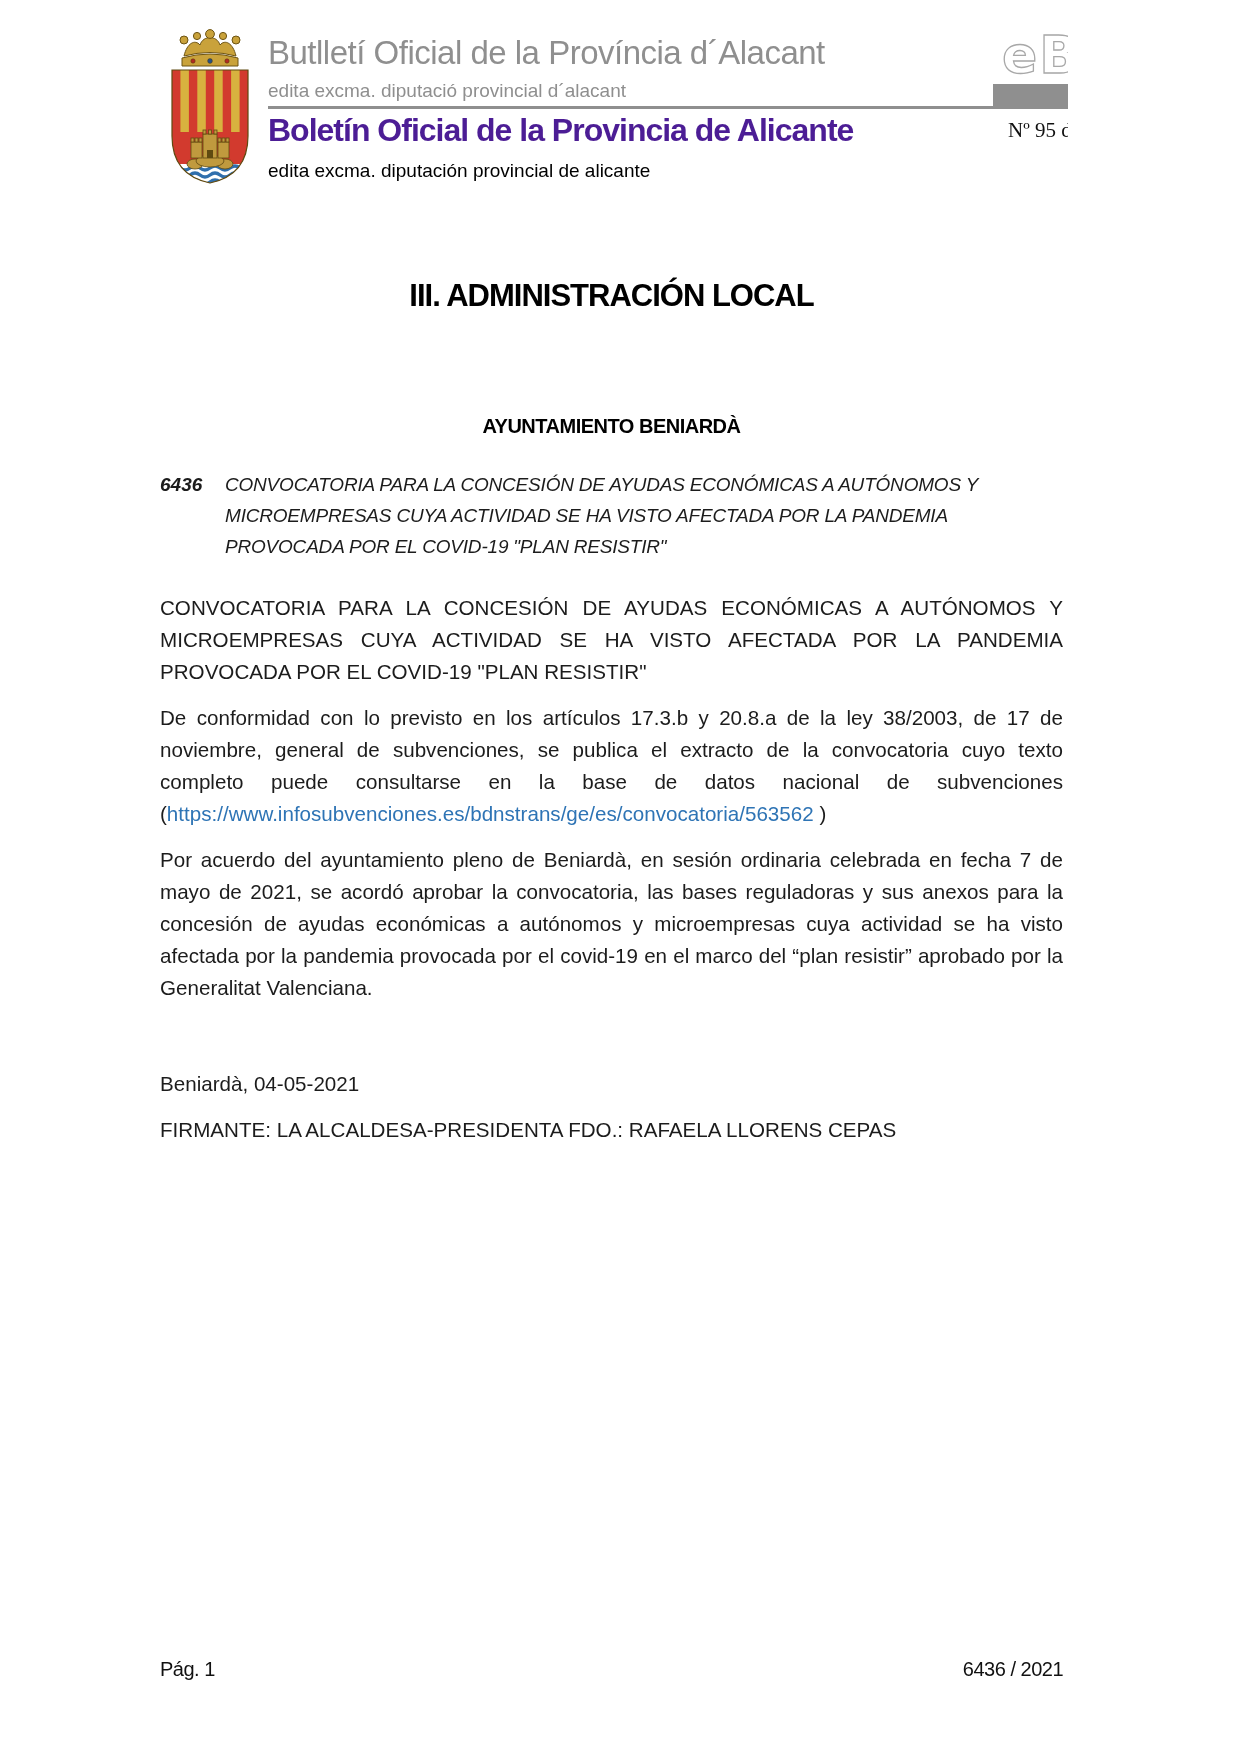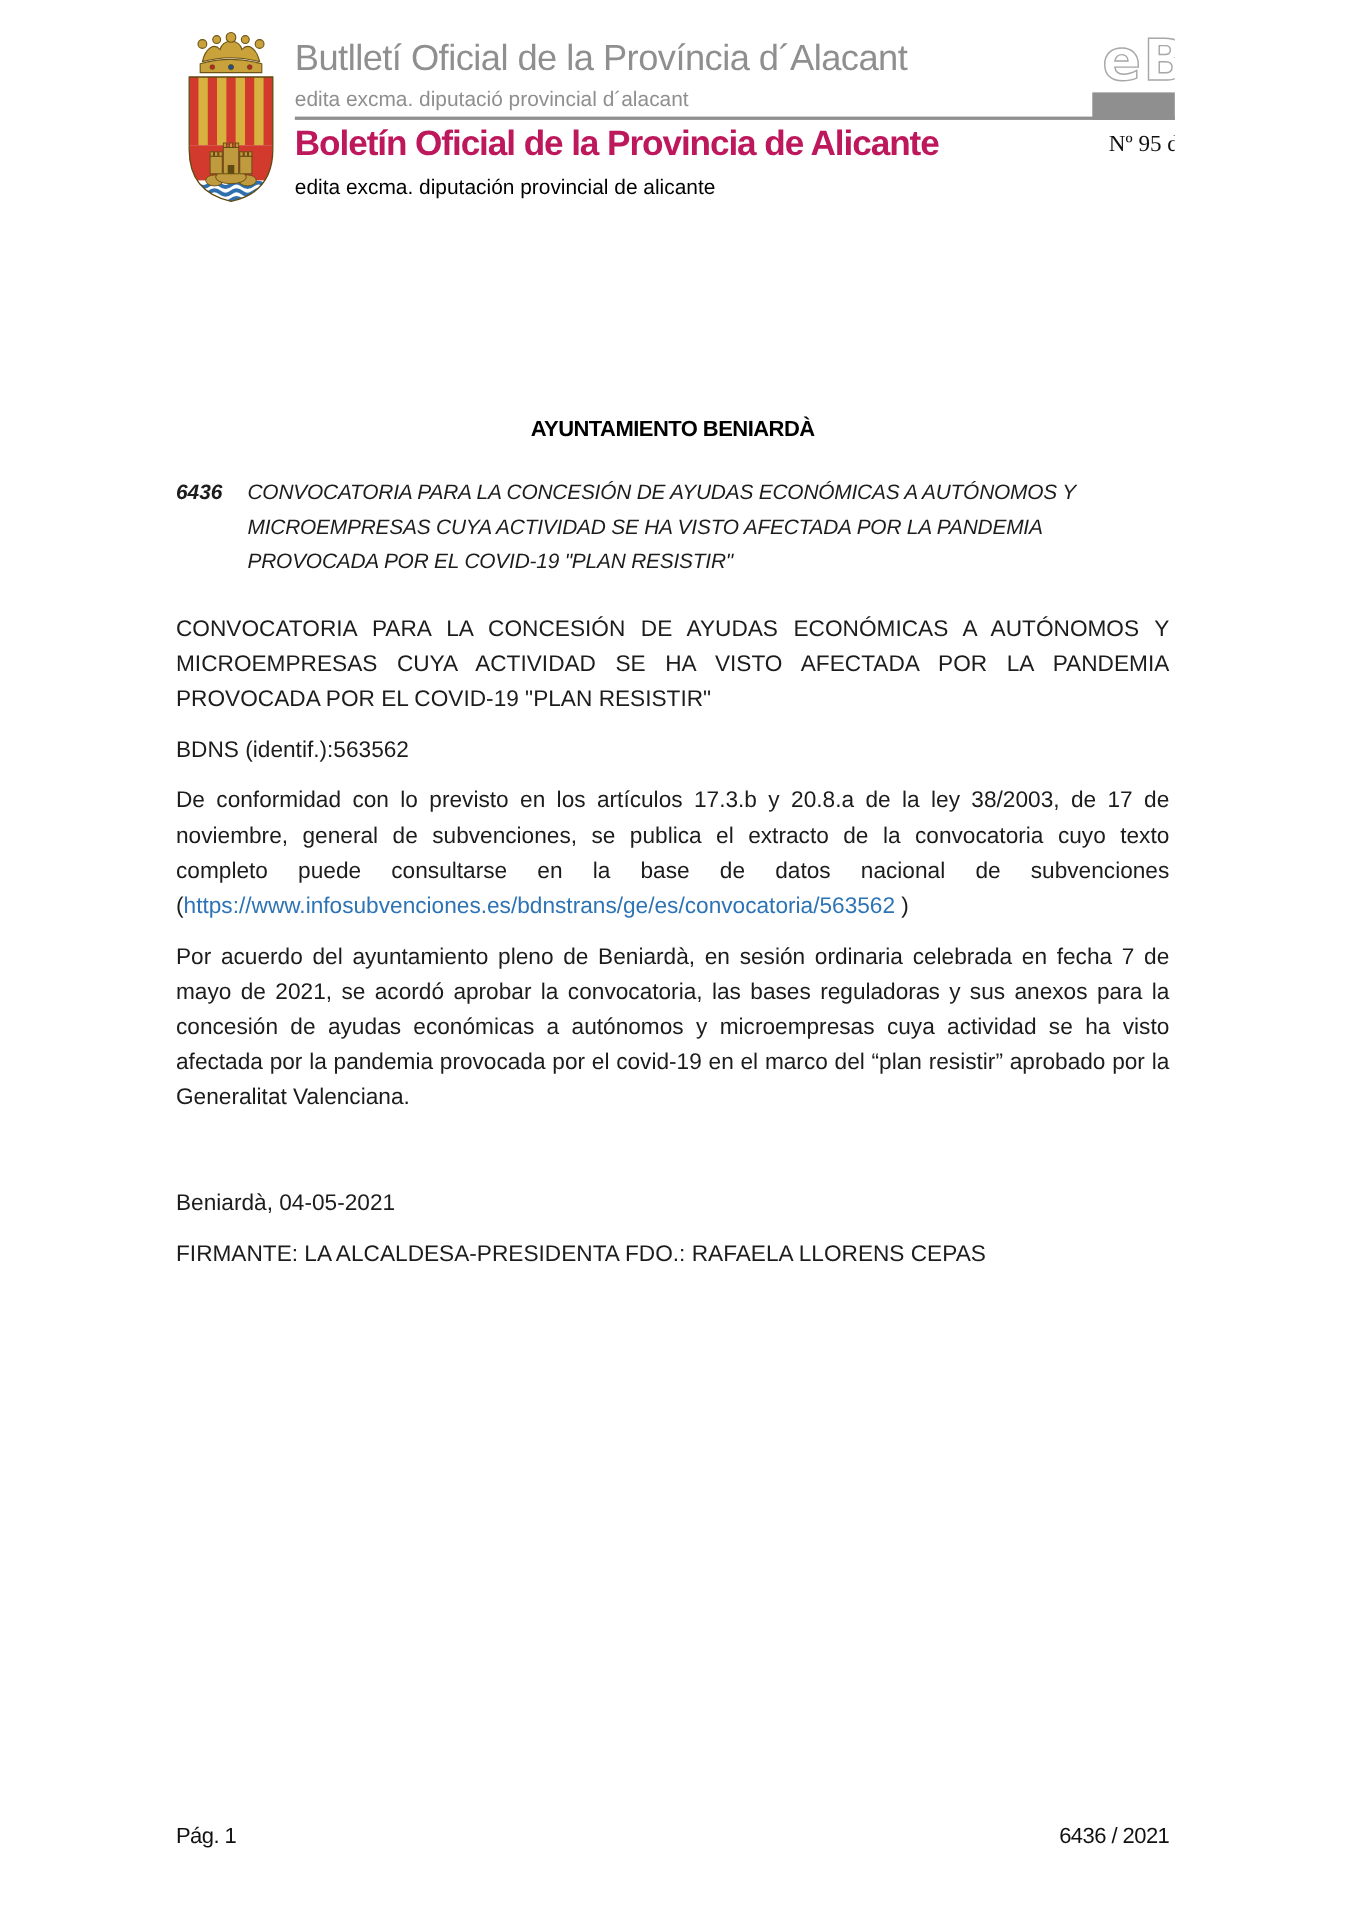--- a/index.html
+++ b/index.html
@@ -14,21 +14,21 @@
     color:#8f8f8f;font-weight:400;white-space:nowrap;
   }
   .mast-sub-val{
     position:absolute;left:268px;top:80px;font-size:19px;color:#8f8f8f;white-space:nowrap;
   }
   .mast-rule{position:absolute;left:268px;top:106px;width:922px;height:3px;background:#8f8f8f;}
   .mast-bar{position:absolute;left:993px;top:84px;width:197px;height:25px;background:#8f8f8f;}
   .ebop{position:absolute;left:1000px;top:26px;}
   .mast-title-es{
     position:absolute;left:268px;top:112px;font-size:32px;font-weight:700;letter-spacing:-1px;
-    color:#be185d;white-space:nowrap;
+    color:#4c1d95;white-space:nowrap;
   }
   .issue{
     position:absolute;left:995px;top:118px;width:200px;text-align:center;
     font-family:"Liberation Serif",serif;font-size:21px;color:#111;white-space:nowrap;
   }
   .mast-sub-es{
     position:absolute;left:268px;top:160px;font-size:19px;color:#000;white-space:nowrap;
   }
   
   .doc{position:absolute;left:160px;top:278px;width:903px;}
@@ -131,31 +131,31 @@
       <text x="2" y="47" font-family="'DejaVu Sans',sans-serif" font-size="52" font-weight="bold" fill="none" stroke="#a8a8a8" stroke-width="1.3" letter-spacing="2">eBOP</text>
     </svg>
   </div>
 
   <div class="mast-title-es">Boletín Oficial de la Provincia de Alicante</div>
   <div class="issue">Nº 95 de 21/05/2021</div>
   <div class="mast-sub-es">edita excma. diputación provincial de alicante</div>
 
   <div class="doc">
 
+    <h1 class="section-title">III. ADMINISTRACIÓN LOCAL</h1>
 
     <h2 class="entity">AYUNTAMIENTO BENIARDÀ</h2>
 
     <div class="item">
       <span class="item-number">6436</span>
       <span class="item-summary">CONVOCATORIA PARA LA CONCESIÓN DE AYUDAS ECONÓMICAS A AUTÓNOMOS Y MICROEMPRESAS CUYA ACTIVIDAD SE HA VISTO AFECTADA POR LA PANDEMIA PROVOCADA POR EL COVID-19 "PLAN RESISTIR"</span>
     </div>
 
     <p class="justify title-par">CONVOCATORIA PARA LA CONCESIÓN DE AYUDAS ECONÓMICAS A AUTÓNOMOS Y MICROEMPRESAS CUYA ACTIVIDAD SE HA VISTO AFECTADA POR LA PANDEMIA PROVOCADA POR EL COVID-19 "PLAN RESISTIR"</p>
 
-    <p>BDNS (identif.):563562</p>
 
     <p class="justify"><span>De conformidad con lo previsto en los artículos 17.3.b y 20.8.a de la ley 38/2003, de 17 de noviembre, general de subvenciones, se publica el extracto de la convocatoria cuyo texto completo puede consultarse en la base de datos nacional de subvenciones (</span><a class="link">https://www.infosubvenciones.es/bdnstrans/ge/es/convocatoria/563562</a><span> )</span></p>
 
     <p class="justify">Por acuerdo del ayuntamiento pleno de Beniardà, en sesión ordinaria celebrada en fecha 7 de mayo de 2021, se acordó aprobar la convocatoria, las bases reguladoras y sus anexos para la concesión de ayudas económicas a autónomos y microempresas cuya actividad se ha visto afectada por la pandemia provocada por el covid-19 en el marco del “plan resistir” aprobado por la Generalitat Valenciana.</p>
 
 
     <p class="date-par">Beniardà, 04-05-2021</p>
 
     <p class="nowrap">FIRMANTE: LA ALCALDESA-PRESIDENTA FDO.: RAFAELA LLORENS CEPAS</p>
   </div>

